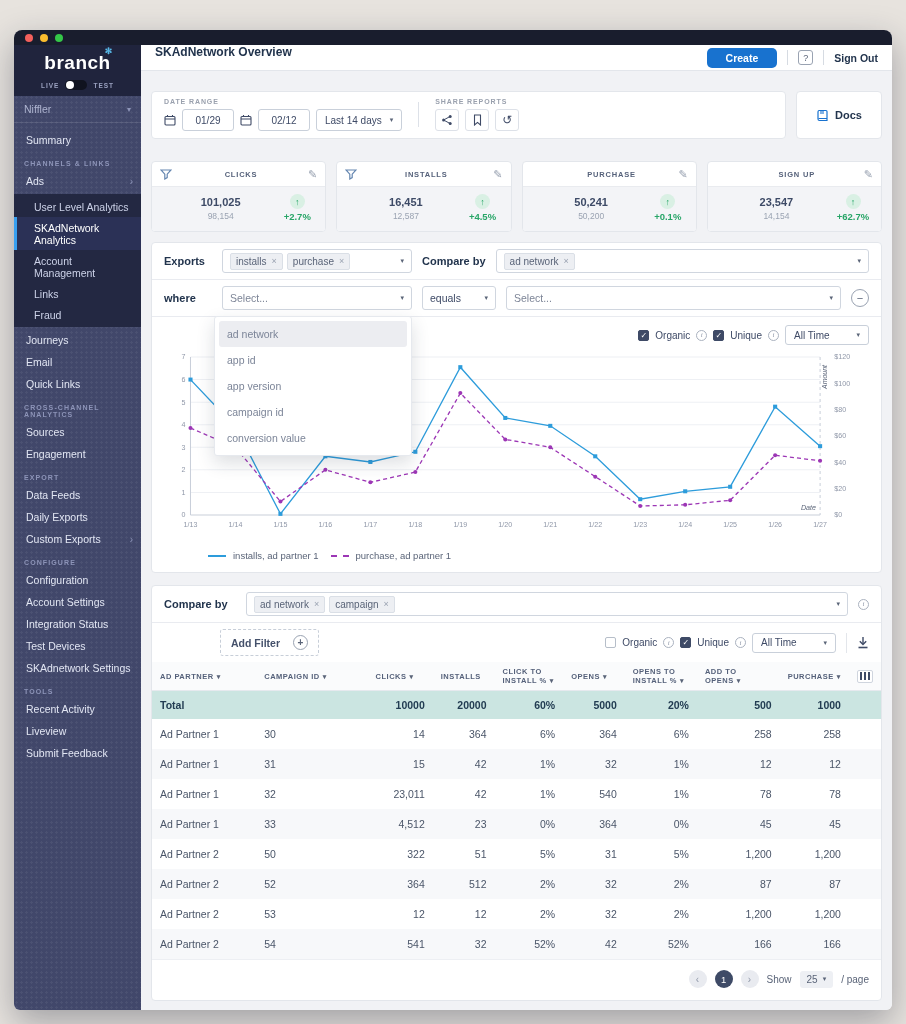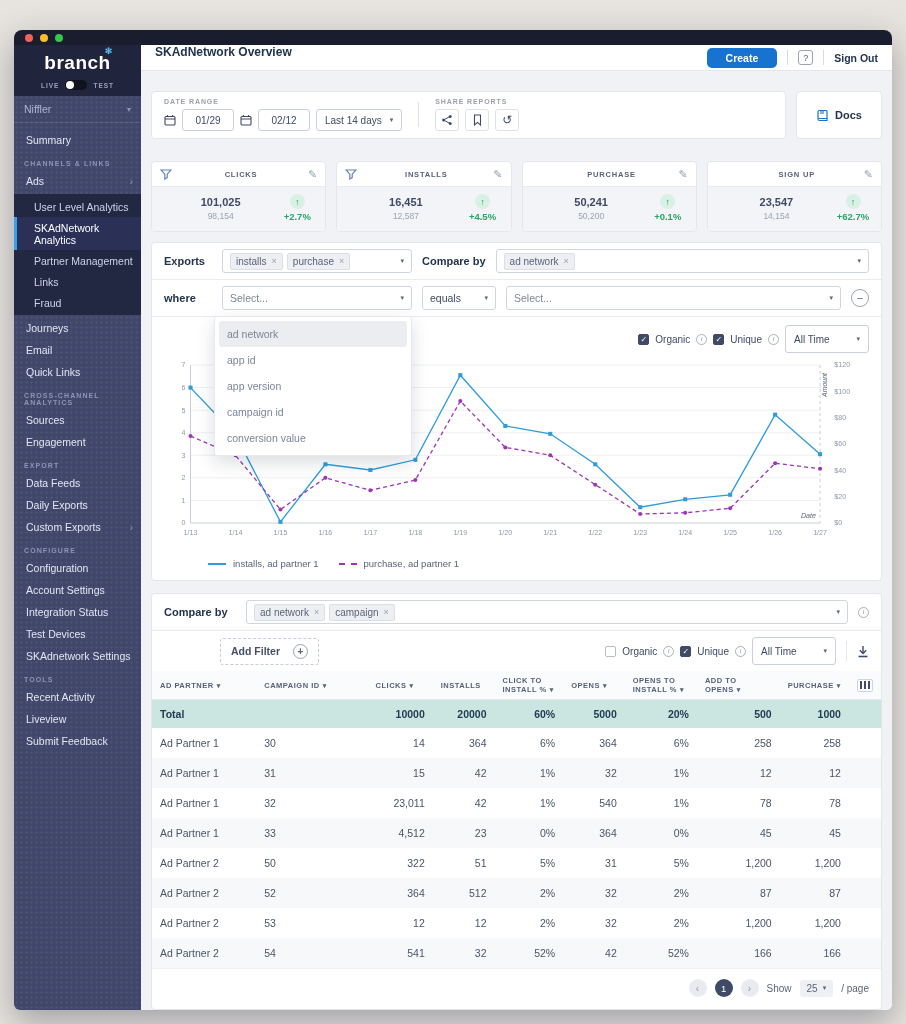--- a/index.html
+++ b/index.html
@@ -104,28 +104,28 @@
   .round-btn{width:18px;height:18px;border-radius:50%;border:1px solid #9aa3b2;background:#fff;color:#5a6478;
     font-size:11px;display:flex;align-items:center;justify-content:center;cursor:pointer;line-height:1;}
   .chart-body{position:relative;padding:4px 12px 0;}
   .opts-row{display:flex;justify-content:flex-end;align-items:center;gap:6px;padding:4px 0;}
   .cb{width:11px;height:11px;border:1px solid #b6bec9;border-radius:2px;background:#fff;display:inline-flex;
     align-items:center;justify-content:center;font-size:8px;color:#fff;cursor:pointer;}
   .cb.on{background:#3e4a66;border-color:#3e4a66;}
   .cb-label{font-size:10px;color:#3e4a66;}
   .info{width:11px;height:11px;border:1px solid #aab2bf;border-radius:50%;color:#8f97a8;font-size:7px;
     font-style:italic;display:inline-flex;align-items:center;justify-content:center;font-family:"Liberation Serif",serif;}
-  .time-sel{border:1px solid #c9d0da;border-radius:3px;height:28px;display:flex;align-items:center;
+  .time-sel{border:1px solid #c9d0da;border-radius:3px;height:20px;display:flex;align-items:center;
     padding:0 8px;font-size:10px;color:#3e4a66;gap:14px;cursor:pointer;background:#fff;width:84px;}
   .time-sel .caret{margin-left:auto;}
   .dropdown{position:absolute;top:-1px;left:62px;width:198px;background:#fff;border:1px solid #e6e9ee;
     border-radius:3px;box-shadow:0 7px 18px rgba(40,50,70,.16);z-index:9;padding:4px;}
   .dd-item{font-size:10.5px;color:#7c8598;padding:7px 8px;border-radius:3px;cursor:pointer;}
   .dd-item.hl{background:#ecedf1;}
-  .legend{display:flex;gap:20px;padding:9px 0 11px 44px;font-size:9.5px;color:#5a6478;align-items:center;}
+  .legend{display:flex;gap:12px;padding:9px 0 11px 44px;font-size:9.5px;color:#5a6478;align-items:center;}
   .legend-item{display:flex;align-items:center;gap:7px;}
   .sw{width:18px;height:0;}
 
   
   .table-card{margin-top:12px;}
   .add-filter-row{display:flex;align-items:center;padding:6px 12px;gap:6px;}
   .add-filter{margin-left:56px;border:1px dashed #c7ced8;border-radius:3px;background:#fff;padding:5px 10px;
     display:flex;align-items:center;gap:13px;font-size:10.5px;font-weight:600;color:#44506a;cursor:pointer;}
   .af-plus{width:15px;height:15px;border-radius:50%;border:1px solid #9aa3b2;color:#5a6478;font-size:10px;
     display:flex;align-items:center;justify-content:center;}
@@ -192,21 +192,21 @@
             <span class="chev">›</span>
           </div>
           <div class="side-submenu">
             <div class="side-item">
               <span>User Level Analytics</span>
             </div>
             <div class="side-item active">
               <span>SKAdNetwork Analytics</span>
             </div>
             <div class="side-item">
-              <span>Partner Management</span>
+              <span>Account Management</span>
             </div>
             <div class="side-item">
               <span>Links</span>
             </div>
             <div class="side-item">
               <span>Fraud</span>
             </div>
           </div>
           <div class="side-item">
             <span>Journeys</span>

